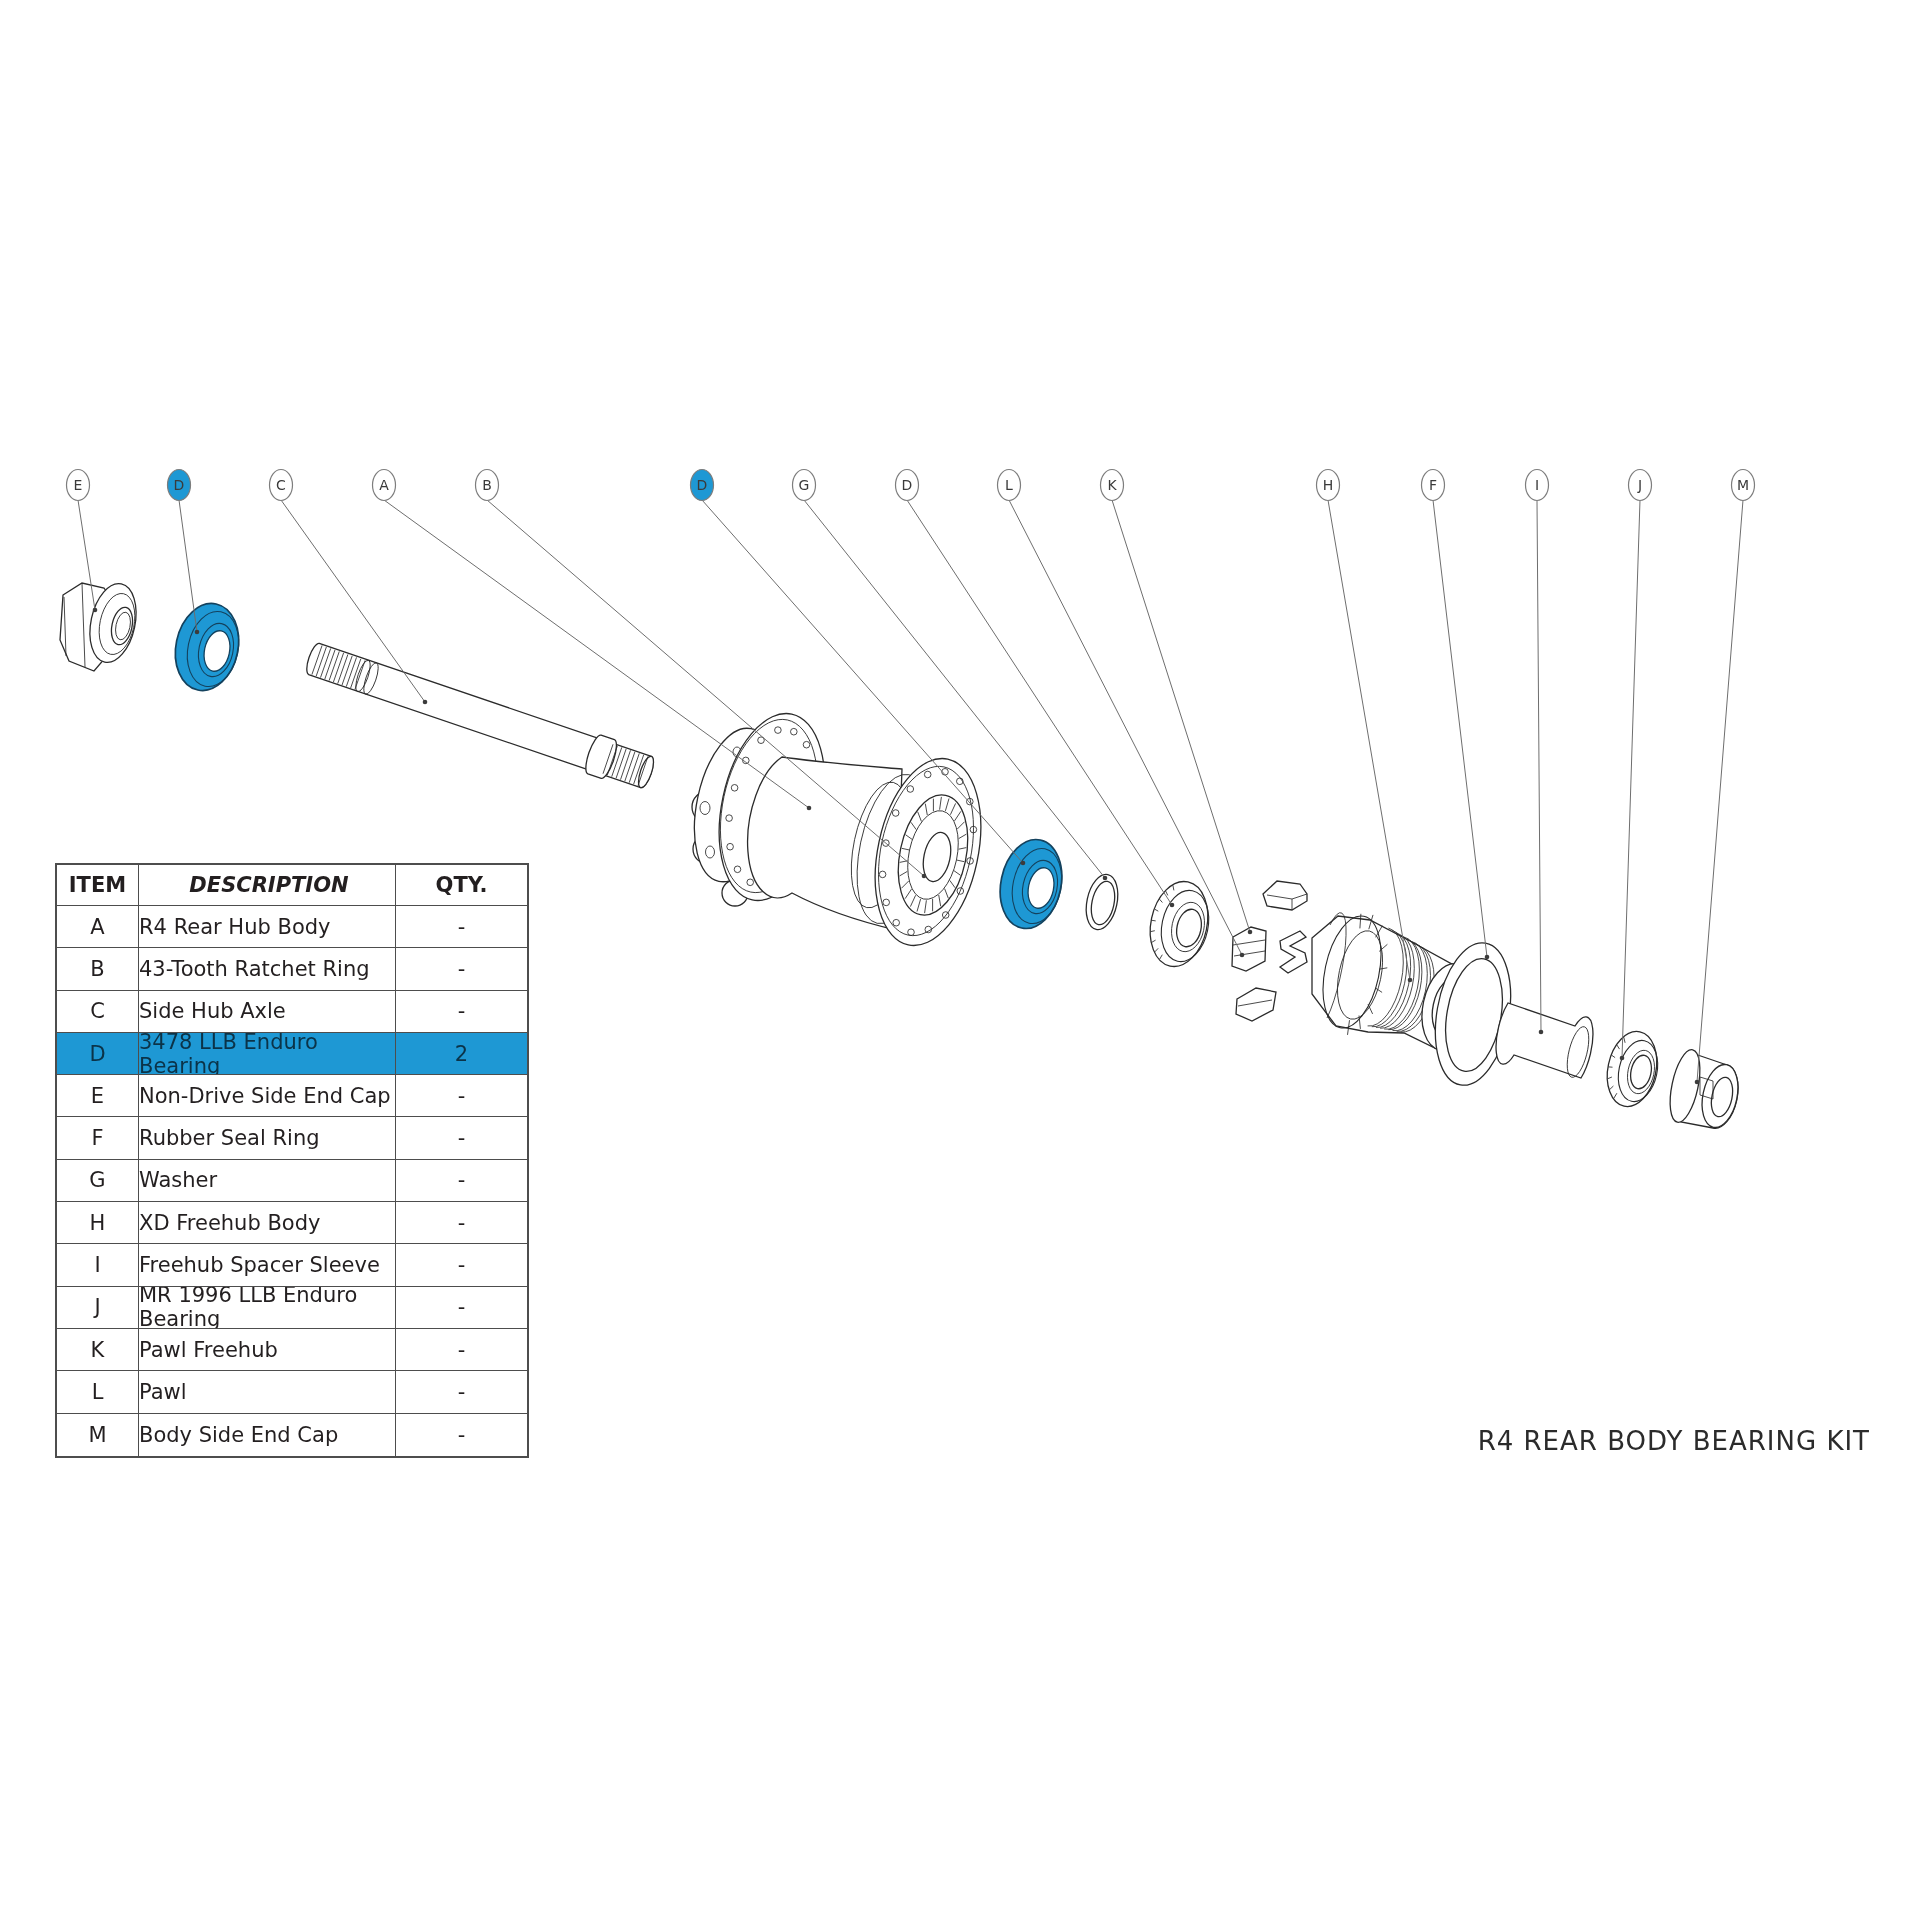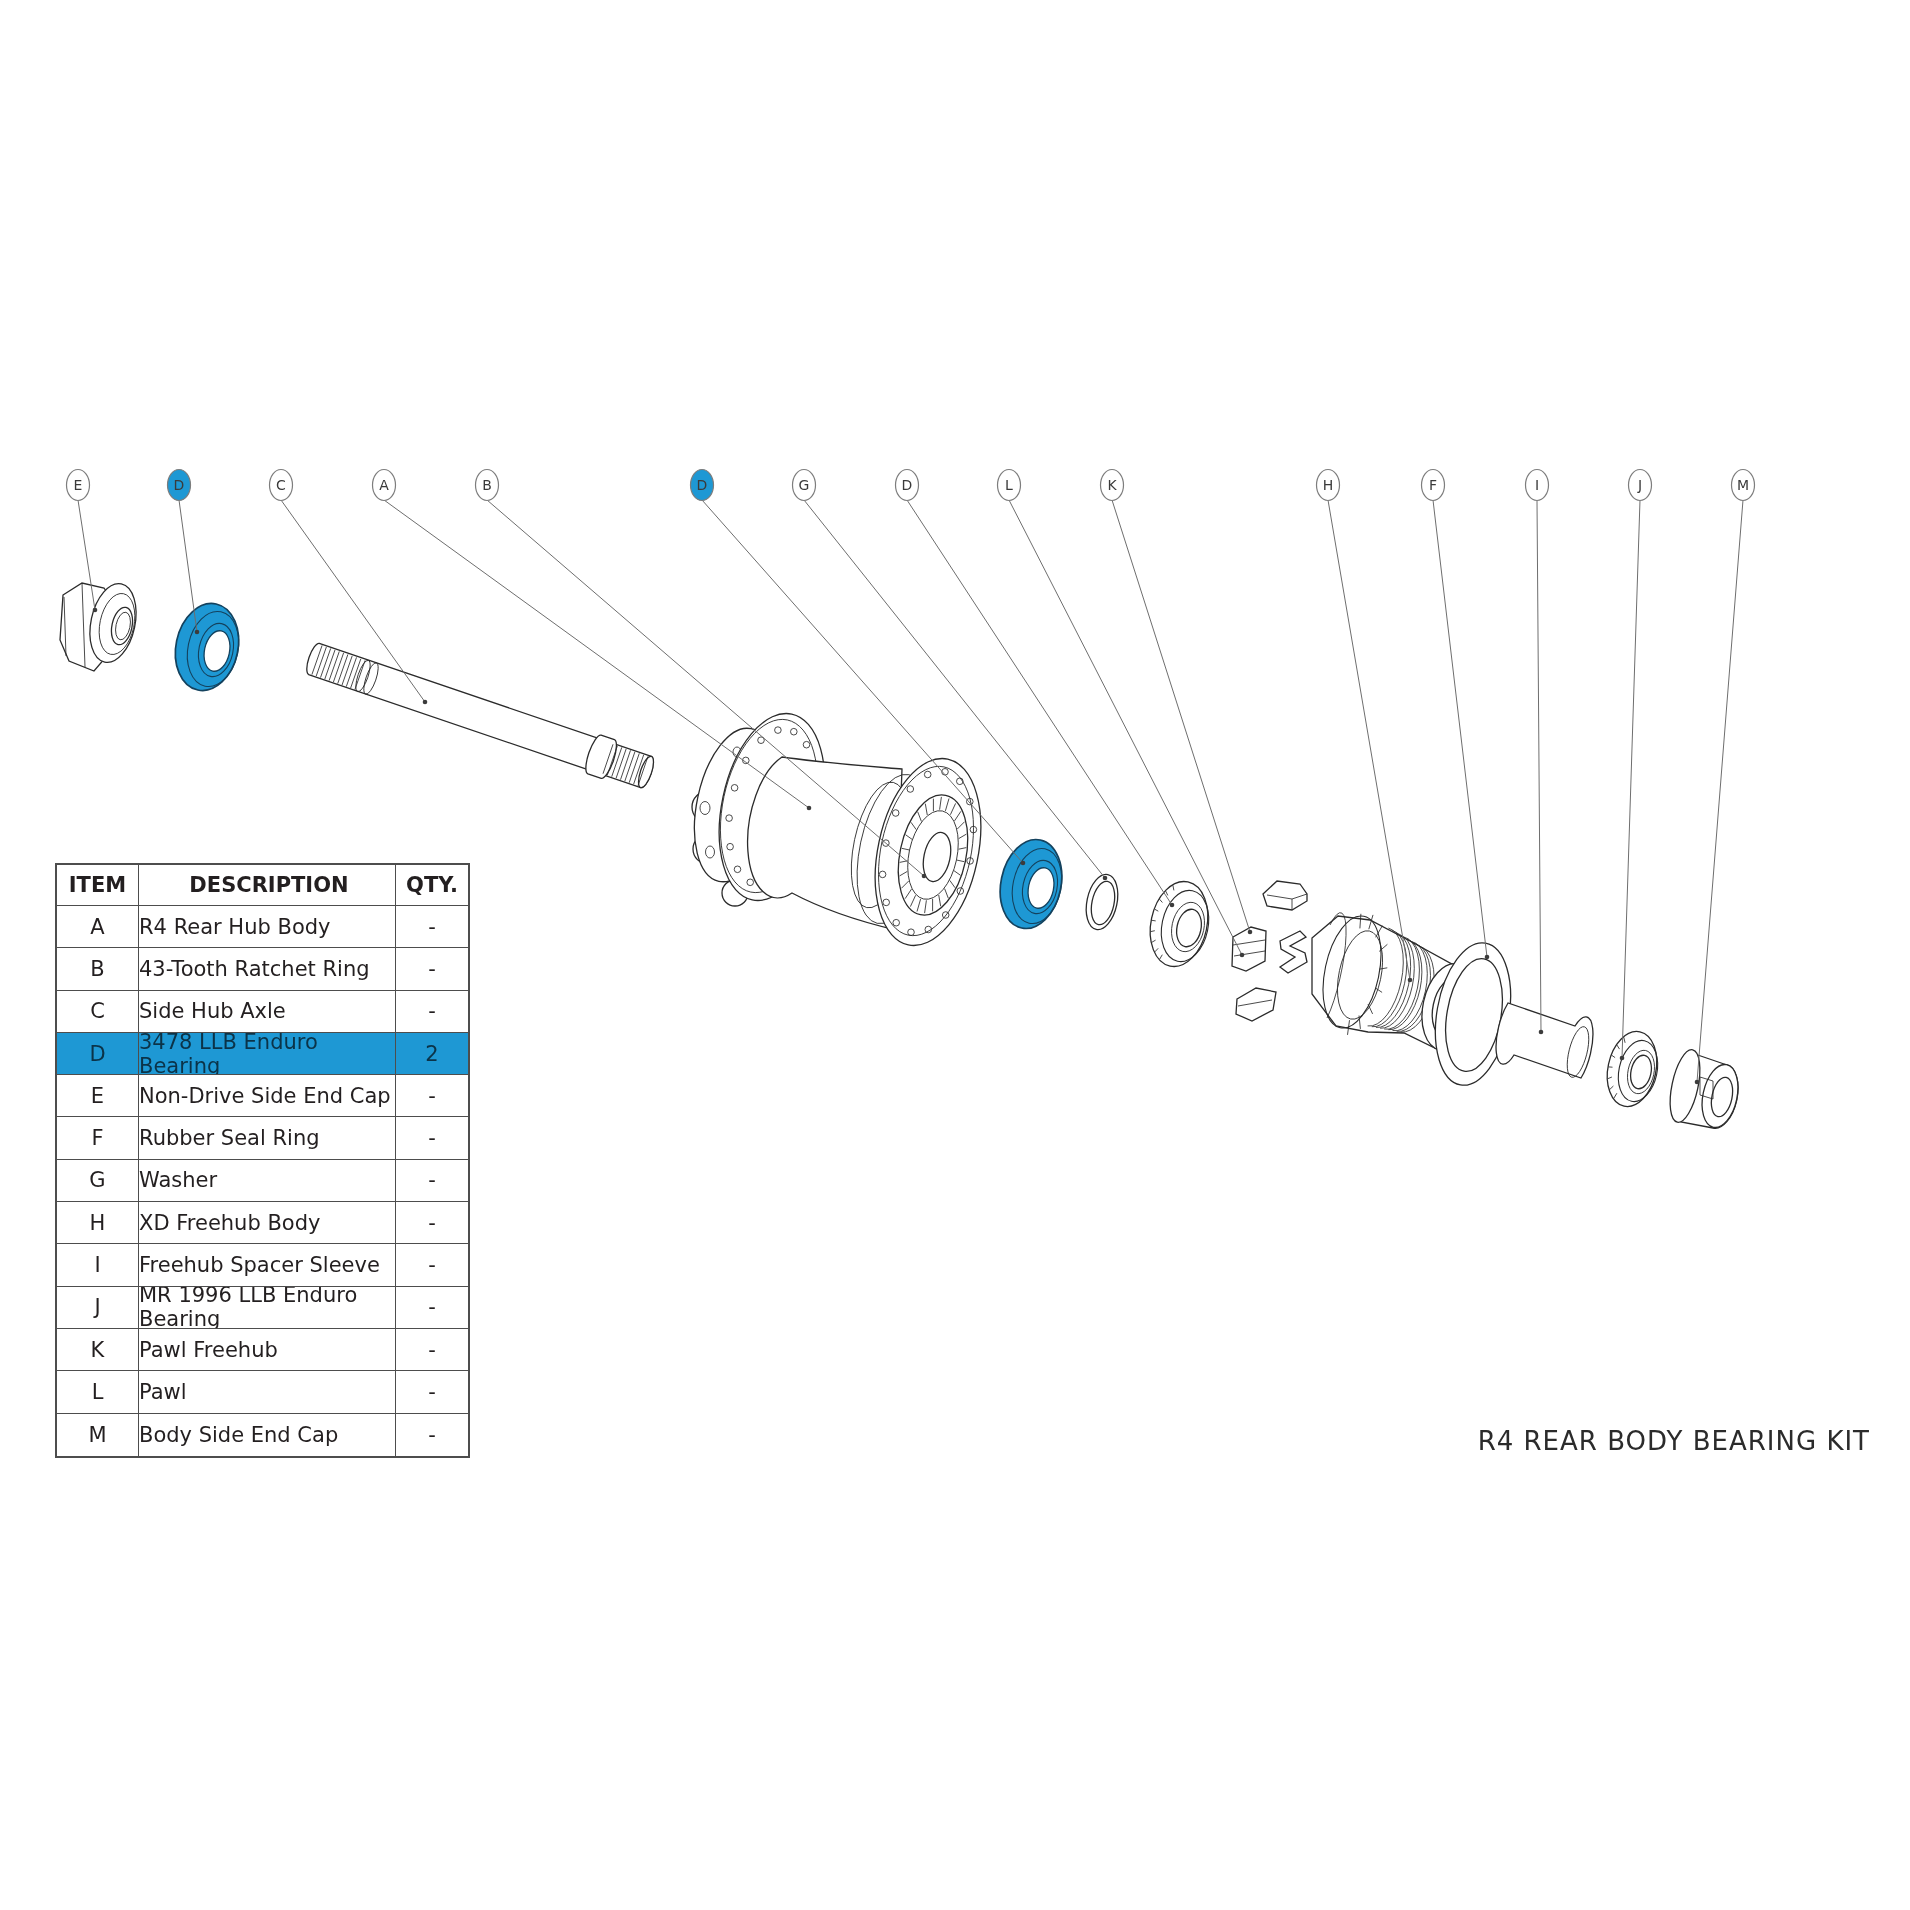--- a/index.html
+++ b/index.html
@@ -13,31 +13,31 @@
   .ln  { fill:none;    stroke:#2b2b2b; stroke-width:1.1; }
   .fin { stroke-width:0.85; }
   .bl  { fill:var(--accent); stroke:#14425e; stroke-width:1.7; }
   .blln{ fill:none; stroke:#14425e; stroke-width:1.1; }
   .leader { stroke:#6e6e6e; stroke-width:1; fill:none; }
   .dot { fill:#3c3c3c; }
   .co-circle { stroke:#7d7d7d; stroke-width:1.2; }
   .co-letter { font-size:14px; fill:#3a3a3a; text-anchor:middle; }
 
   
-  .parts-table { position:absolute; left:55px; top:863px; width:415px;
+  .parts-table { position:absolute; left:55px; top:863px; width:474px;
                  border:2px solid #4d4d4d; font-size:21px; color:#231f20;
                  background:#fff; }
   .tr { display:grid; grid-template-columns:81px 257px 1fr; height:42.3px;
         border-bottom:1px solid #4d4d4d; }
   .tr.th { height:41px; font-weight:bold; }
   #table-body .tr:last-child { border-bottom:none; }
   .c { display:flex; align-items:center; justify-content:center; overflow:hidden; }
   .c + .c { border-left:1px solid #4d4d4d; }
   .cd { justify-content:flex-start; padding-left:0; }
-  .hd { justify-content:center; padding-left:4px; }
+  .hd { justify-content:center; padding-left:4px;font-style:italic; }
   .tr.hl { background:var(--accent); color:#0b3348; }
 
   .kit-title { position:absolute; top:1426px; right:40px; font-size:26px;
                letter-spacing:1px; color:#2b2b2b; white-space:nowrap; }
 </style>
 </head>
 <body>
 
 <div id="stage">
 

